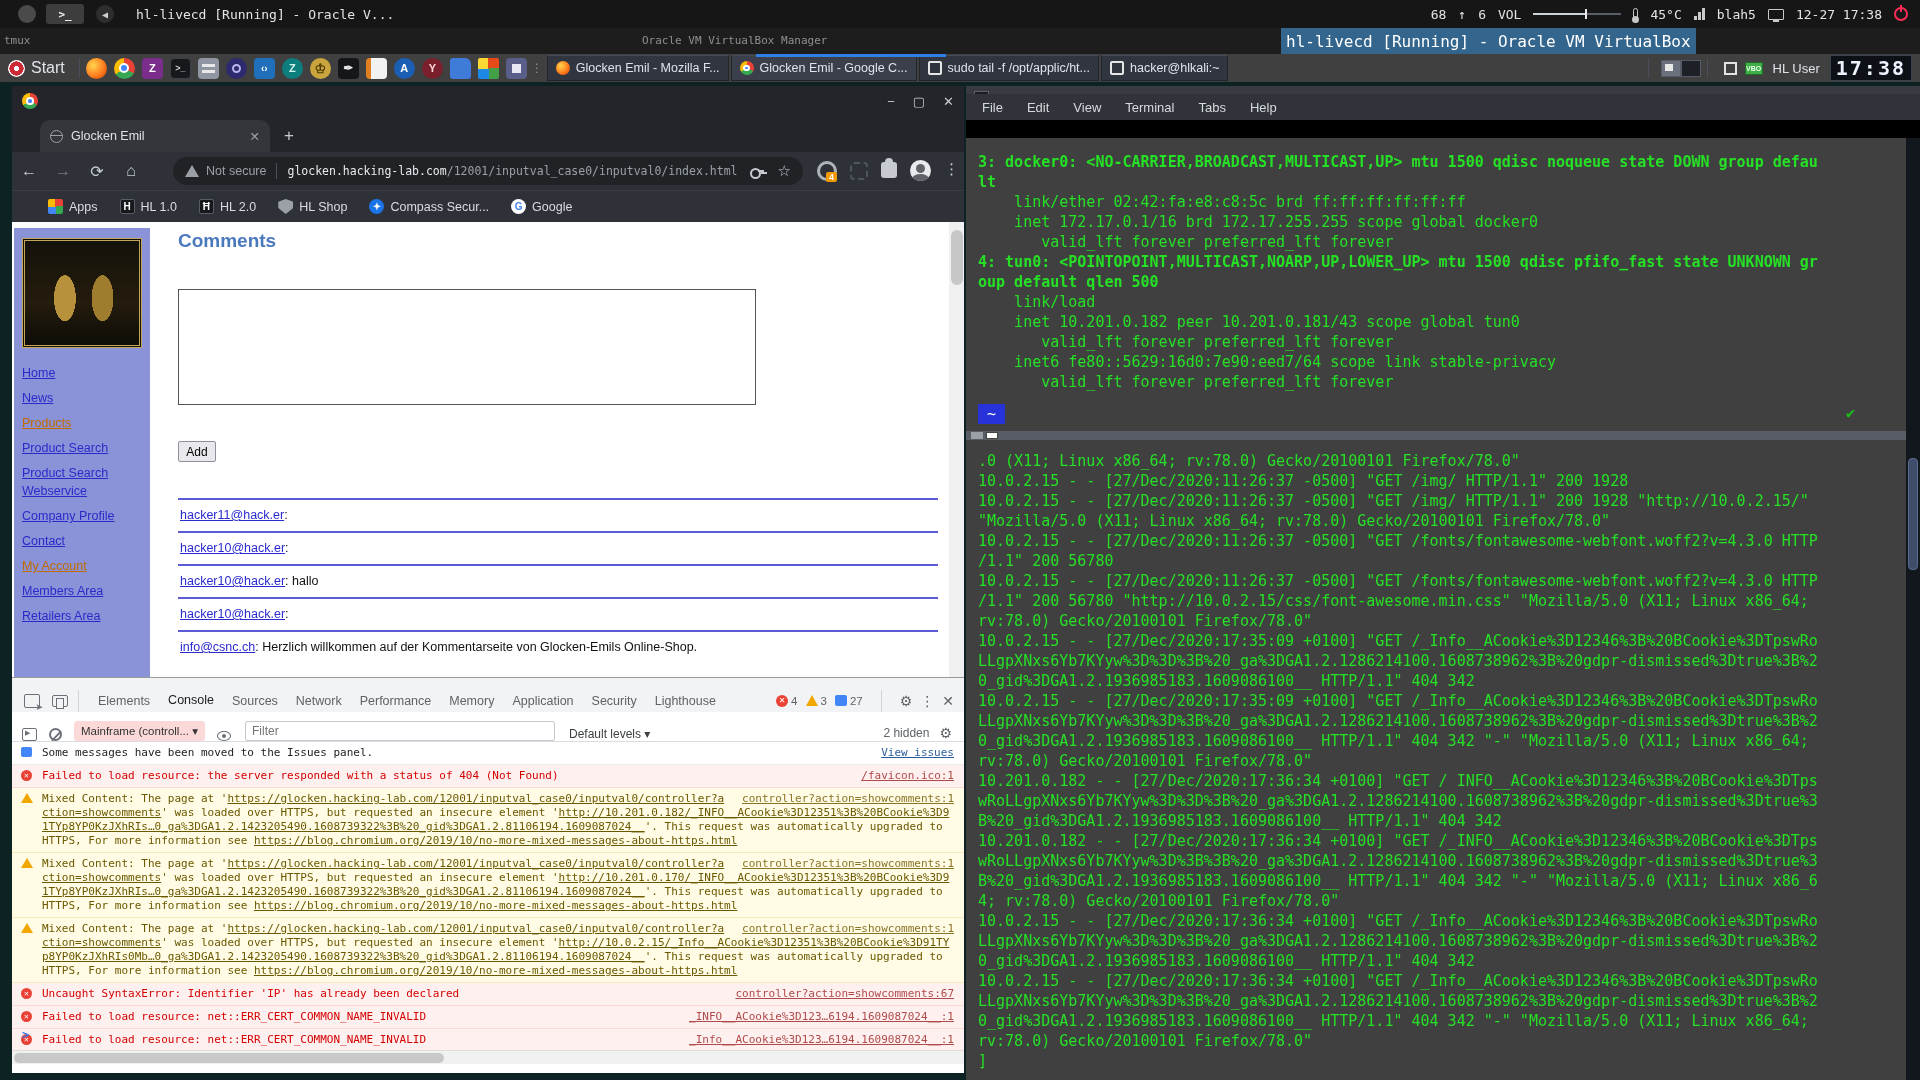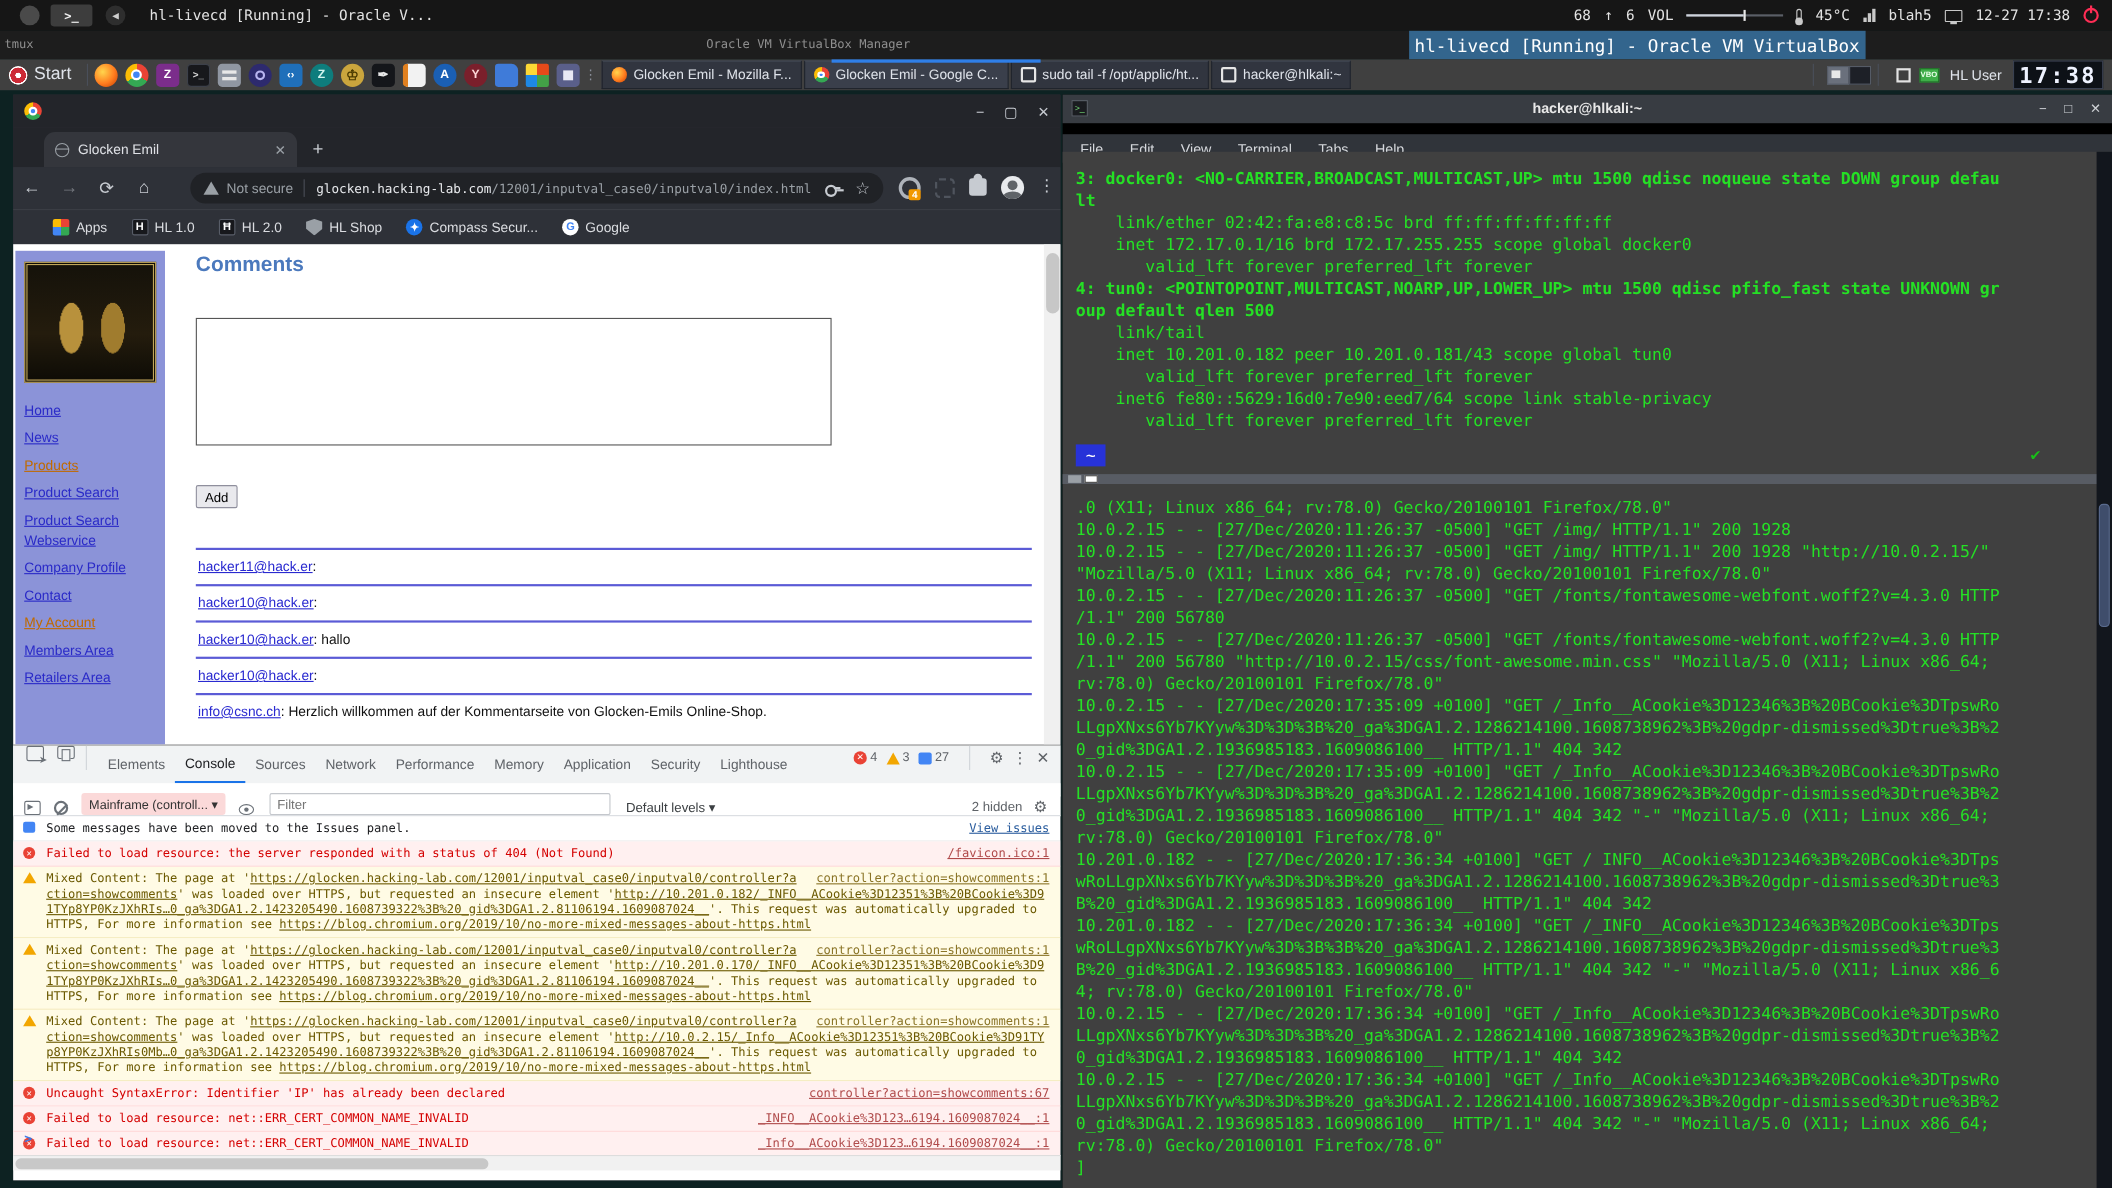--- a/index.html
+++ b/index.html
@@ -144,21 +144,21 @@
   .pg-main { position:absolute; left:166px; top:0; right:20px; }
   .pg-h { margin-top:8px; color:#4b79bd; font-size:19px; font-weight:bold; }
   .pg-ta { position:absolute; left:0; top:67px; width:578px; height:116px; border:1px solid #555; resize:none; background:#fff; font:12px "Liberation Sans",sans-serif; }
   .pg-add { position:absolute; left:0; top:219px; width:38px; height:21px; background:#e9e9ed; border:1px solid #8f8f9d; border-radius:2px; font-size:12px; }
   .pg-comments { position:absolute; left:0; top:276px; width:760px; }
   .cm-row { border-top:2px solid #5b5bd6; padding:7px 2px; font-size:12.5px; color:#111; line-height:17px; }
   .cm-row a { color:#2a2ad0; text-decoration:underline; }
 
   
   .devtools { position:absolute; left:0; top:591px; width:100%; height:396px; background:#fff; border-top:1px solid #9a9a9a; font-family:"Liberation Sans",sans-serif; }
-  .dt-tabs { position:absolute; left:0; top:0; width:100%; height:46px; background:#f1f3f4; border-bottom:1px solid #d0d4d9; display:flex; align-items:flex-start; color:#5f6368; font-size:12.5px; }
+  .dt-tabs { position:absolute; left:0; top:0; width:100%; height:46px; background:#f1f3f4; border-bottom:1px solid #d0d4d9; display:flex; align-items:center; color:#5f6368; font-size:12.5px; }
   .dt-insp { width:16px; height:14px; border:1.5px solid #6b7178; border-radius:2px; margin-left:12px; position:relative; }
   .dt-insp::after { content:"➤"; position:absolute; right:-4px; bottom:-5px; font-size:9px; color:#6b7178; }
   .dt-dev { width:16px; height:12px; border:1.5px solid #6b7178; border-radius:2px; margin-left:12px; position:relative; }
   .dt-dev::after { content:""; position:absolute; left:3px; top:2px; width:6px; height:9px; border:1.5px solid #6b7178; background:#f1f3f4; }
   .dt-vsep { width:1px; height:22px; background:#d0d4d9; margin:0 10px; }
   .dt-tab { padding:0 9px; height:34px; display:flex; align-items:center; }
   .dt-tab.active { color:#202124; border-bottom:2px solid #1a73e8; }
   .dt-right { margin-left:auto; display:flex; align-items:center; gap:8px; margin-right:10px; }
   .badge { display:flex; align-items:center; gap:3px; font-size:11.5px; }
   .b-err { width:12px; height:12px; background:#e94235; border-radius:50%; color:#fff; font-size:8px; text-align:center; line-height:12px; }
@@ -194,21 +194,21 @@
   .dt-prompt { padding:4px 10px; color:#3b78e7; font-weight:bold; font-family:"DejaVu Sans Mono",monospace; font-size:12px; }
   .dt-hscroll { position:absolute; left:0; top:372px; width:100%; height:14px; background:#f1f1f1; border-top:1px solid #ddd; }
   .dt-hthumb { position:absolute; left:2px; top:2px; width:430px; height:10px; background:#c8c8c8; border-radius:5px; }
 
   
   #terminal { left:966px; top:86px; width:954px; height:994px; background:#000; }
   .t-titlebar { position:absolute; left:0; top:0; width:100%; height:26px; background:#383c42; }
   .t-title { position:absolute; left:0; right:0; top:5px; text-align:center; color:#e8e8e8; font-size:13px; font-weight:bold; }
   .t-ticon { position:absolute; left:8px; top:5px; width:15px; height:15px; background:#1a1c20; border:1px solid #5a5f68; color:#7ce87c; font-size:8px; text-align:center; line-height:13px; }
   .t-controls { position:absolute; right:10px; top:0; height:26px; display:flex; align-items:center; gap:16px; color:#cfd2d6; font-size:12px; }
-  .t-menubar { position:absolute; left:0; top:36px; width:100%; height:26px; background:#30343a; display:flex; align-items:center; gap:24px; padding-left:16px; color:#d6d9dd; font-size:13px; }
+  .t-menubar { position:absolute; left:0; top:8px; width:100%; height:26px; background:#30343a; display:flex; align-items:center; gap:24px; padding-left:16px; color:#d6d9dd; font-size:13px; }
   .t-content { position:absolute; left:0; top:52px; width:100%; bottom:0; background:#404040; font-family:"DejaVu Sans Mono",monospace; font-size:15px; color:#25e025; }
   .t-line { position:relative; left:12px; height:20px; line-height:20px; white-space:pre; overflow:hidden; width:905px; }
   .t-line.bold { font-weight:bold; }
   .t-pane1 { position:absolute; left:0; top:14px; }
   .t-promptline { position:absolute; left:12px; top:266px; height:20px; }
   .t-prompt-box { display:inline-block; background:#2732d8; color:#fff; padding:0 9px; height:20px; line-height:20px; }
   .t-check { position:absolute; left:880px; top:266px; color:#18c018; font-weight:bold; }
   .t-divider { position:absolute; left:0; top:293px; width:100%; height:9px; background:#585c64; }
   .t-divider .sq1 { position:absolute; left:5px; top:1px; width:12px; height:7px; background:#9aa0a6; }
   .t-divider .sq2 { position:absolute; left:20px; top:1px; width:12px; height:7px; background:#fff; border:1px solid #444; }
@@ -564,21 +564,21 @@
     <div class="t-content">
       <div class="t-pane1">
 
       <div class="t-line bold">3: docker0: &lt;NO-CARRIER,BROADCAST,MULTICAST,UP&gt; mtu 1500 qdisc noqueue state DOWN group defau</div>
           <div class="t-line bold">lt</div>
           <div class="t-line">    link/ether 02:42:fa:e8:c8:5c brd ff:ff:ff:ff:ff:ff</div>
           <div class="t-line">    inet 172.17.0.1/16 brd 172.17.255.255 scope global docker0</div>
           <div class="t-line">       valid_lft forever preferred_lft forever</div>
           <div class="t-line bold">4: tun0: &lt;POINTOPOINT,MULTICAST,NOARP,UP,LOWER_UP&gt; mtu 1500 qdisc pfifo_fast state UNKNOWN gr</div>
           <div class="t-line bold">oup default qlen 500</div>
-          <div class="t-line">    link/tail</div>
+          <div class="t-line">    link/load</div>
           <div class="t-line">    inet 10.201.0.182 peer 10.201.0.181/43 scope global tun0</div>
           <div class="t-line">       valid_lft forever preferred_lft forever</div>
           <div class="t-line">    inet6 fe80::5629:16d0:7e90:eed7/64 scope link stable-privacy</div>
           <div class="t-line">       valid_lft forever preferred_lft forever</div>
         </div>
       <div class="t-promptline">
         <span class="t-prompt-box">~</span>
       </div>
       <span class="t-check">✔</span>
       <div class="t-divider">

